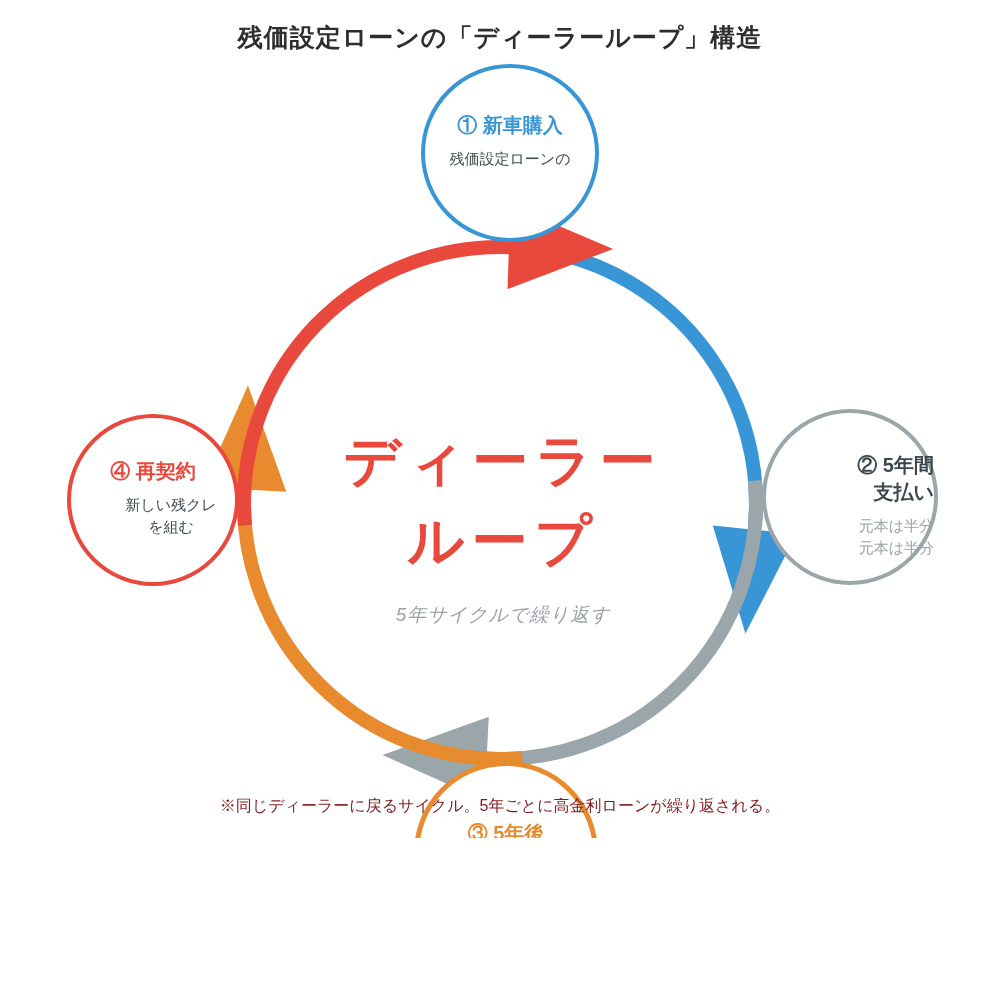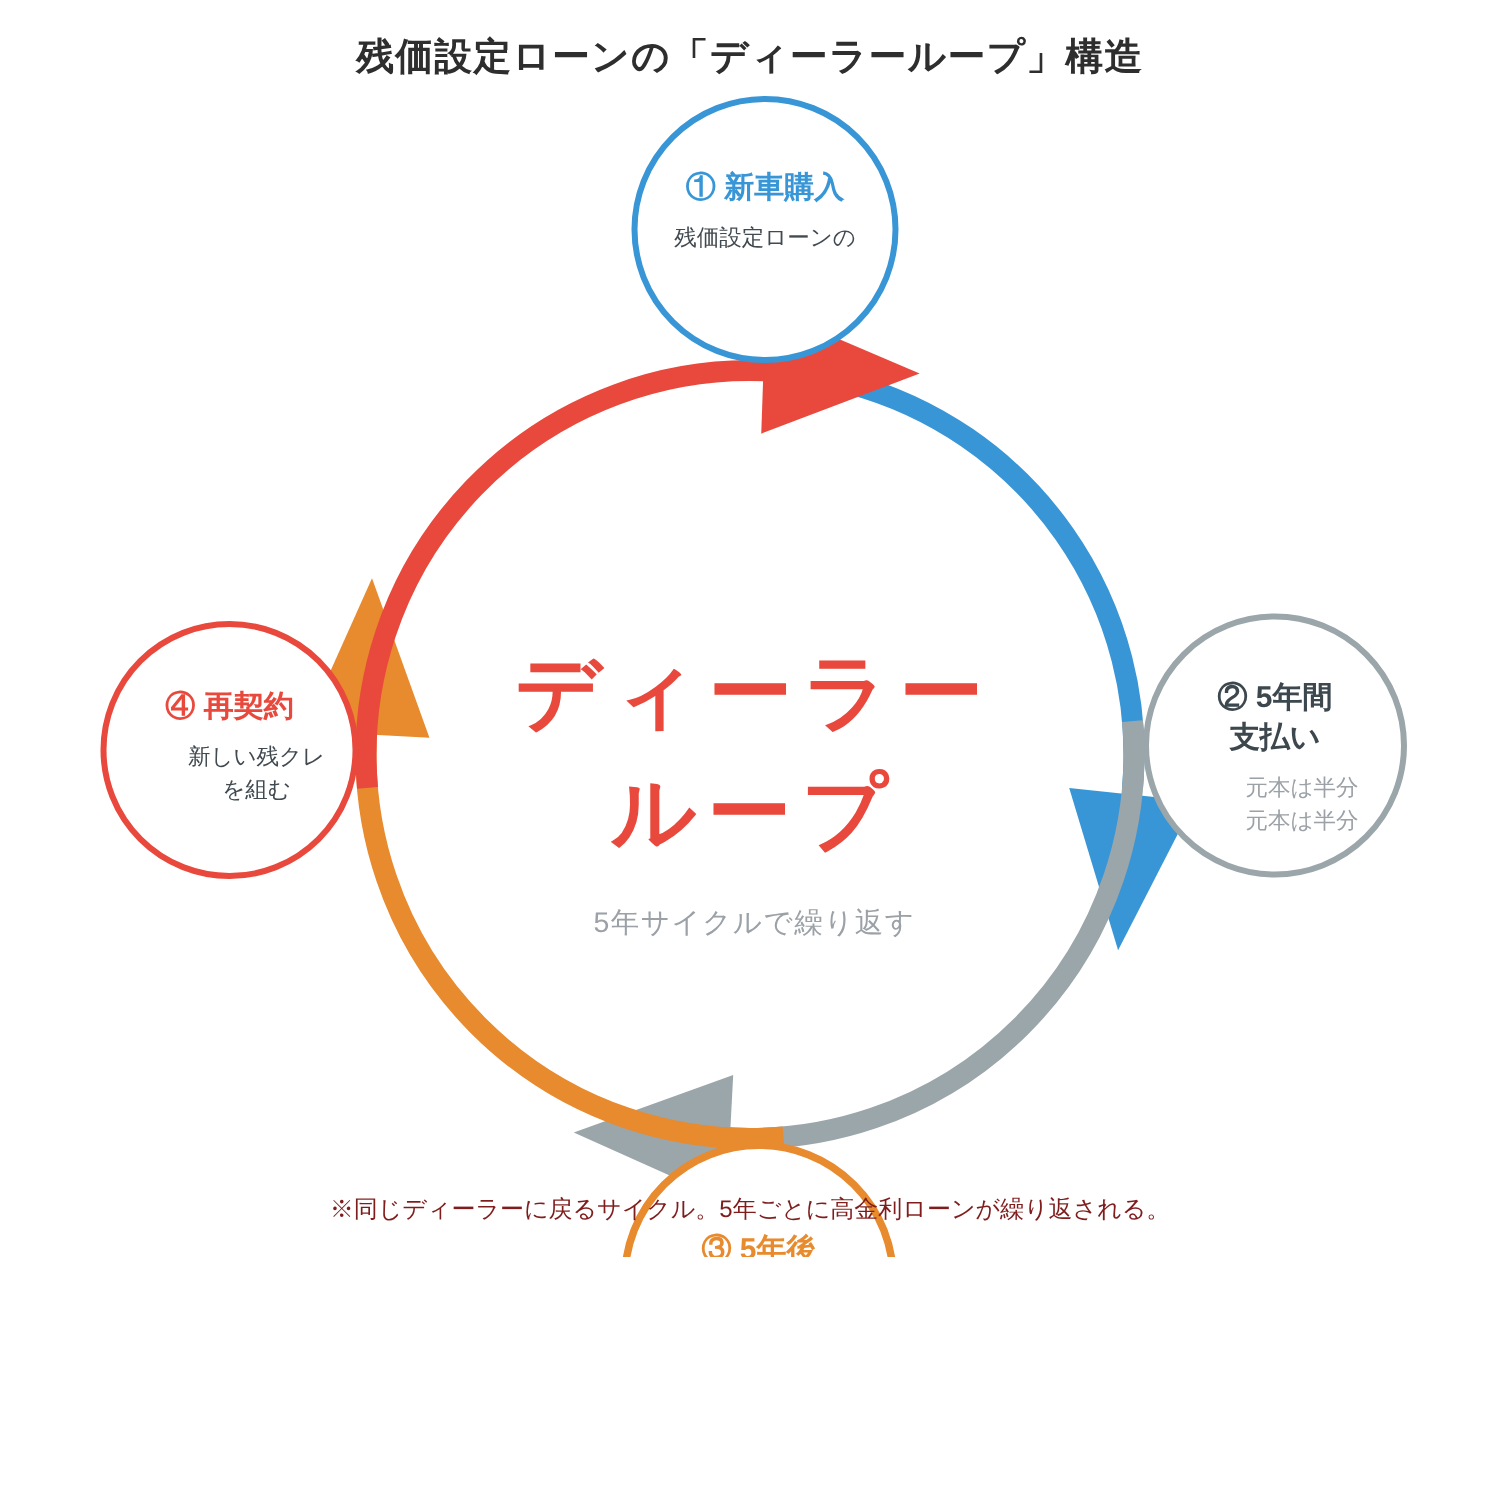--- a/index.html
+++ b/index.html
@@ -31,21 +31,21 @@
     position: absolute; background: #ffffff; border-radius: 50%;
     box-sizing: border-box; display: flex; align-items: center; justify-content: center;
     text-align: center;
   }
   .node-inner { width: 100%; }
   .node-top    { left: 421px; top:  64px; width: 178px; height: 178px; border: 4px solid #3996d6; }
   .node-right  { left: 762px; top: 409px; width: 176px; height: 176px; border: 4px solid #9ba6aa; }
   .node-bottom { left: 414px; top: 761px; width: 184px; height: 184px; border: 5px solid #e88a2e; }
   .node-left   { left:  67px; top: 414px; width: 172px; height: 172px; border: 4px solid #e8493c; }
   .node-top    .node-inner { transform: translateY(-12px); }
-  .node-right  .node-inner { transform: translateY(8px); }
+  .node-right  .node-inner { transform: translateY(8px); text-align: right; }
   .node-bottom .node-inner { transform: translateY(-4px); }
   .node-left   .node-inner { transform: translateY(-2px); }
 
   .node-title { font-size: 20px; font-weight: bold; line-height: 1.38; }
   .node-title span { display: block; }
   .node-top    .node-title { color: #3996d6; }
   .node-right  .node-title { color: #3c474e; }
   .node-bottom .node-title { color: #e88a2e; }
   .node-left   .node-title { color: #e8493c; }
   .node-desc { font-size: 15px; line-height: 1.45; margin-top: 8px; color: #414a51; }
@@ -55,21 +55,21 @@
   .center-label {
     position: absolute; left: 503px; top: 525px;
     transform: translate(-50%, -50%);
     text-align: center; white-space: nowrap;
   }
   .center-main {
     font-size: 56px; font-weight: bold; color: #e8493c;
     line-height: 1.42; letter-spacing: 7px;
   }
   .center-main span { display: block; }
-  .center-caption { margin-top: 22px; font-size: 19px; color: #9ba1a6; letter-spacing: 1px; }
+  .center-caption { margin-top: 22px; font-size: 19px; color: #9ba1a6; letter-spacing: 1px; font-style: italic; }
 
   .footnote {
     position: absolute; bottom: 21px; left: 0; width: 100%;
     text-align: center; font-size: 16px; color: #7f1d1d;
   }
 </style>
 </head>
 <body>
 
 <div class="stage">

